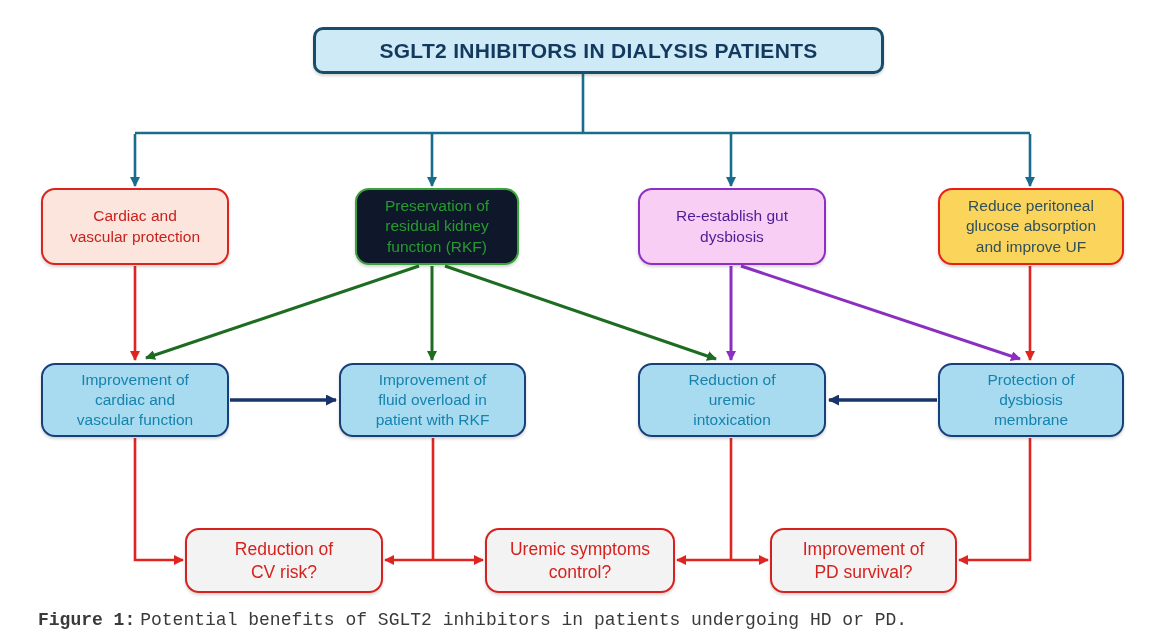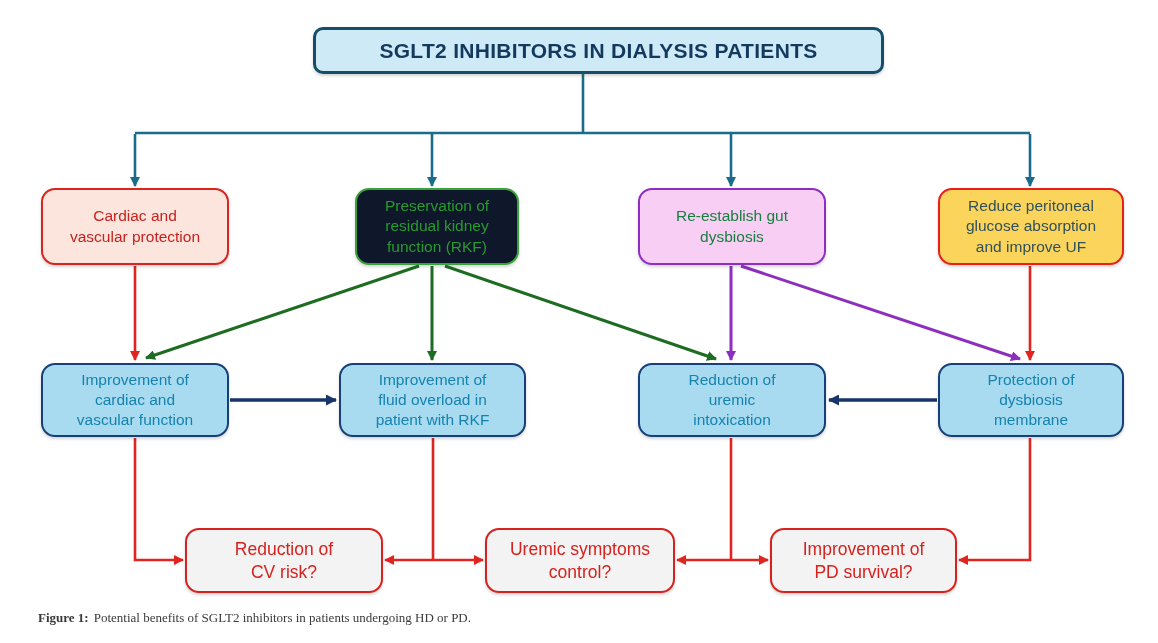--- a/index.html
+++ b/index.html
@@ -16,37 +16,37 @@
     box-shadow:0 2px 3px rgba(60,60,60,.22);
   }
   .title-box{
     left:313px;top:27px;width:571px;height:47px;
     background:#cfeaf7;border:3px solid #174d68;border-radius:10px;
     color:#133a5e;font-size:21px;font-weight:bold;letter-spacing:.3px;
   }
   
   .b-cardiac   {left:41px; top:188px;width:188px;height:77px;background:#fbe5dd;border:2.5px solid #d9251d;color:#c9211e;font-size:15.5px;}
   .b-rkf       {left:355px;top:188px;width:164px;height:77px;background:#0f172a;border:2.5px solid #3ba33b;color:#279b2f;font-size:15.5px;}
-  .b-gut       {left:638px;top:188px;width:188px;height:77px;background:#f8cef5;border:2.5px solid #8e2fc4;color:#15803d;font-size:15.5px;}
+  .b-gut       {left:638px;top:188px;width:188px;height:77px;background:#f8cef5;border:2.5px solid #8e2fc4;color:#4c1d95;font-size:15.5px;}
   .b-peritoneal{left:938px;top:188px;width:186px;height:77px;background:#fbd45c;border:2.5px solid #e8201a;color:#30505a;font-size:15.5px;}
   
   .m-box{background:#a9dbf0;border:2.5px solid #17407b;color:#1583ae;font-size:15.5px;top:363px;height:74px;}
   .m-cardiac  {left:41px; width:188px;}
   .m-fluid    {left:339px;width:187px;}
   .m-uremic   {left:638px;width:188px;}
   .m-membrane {left:938px;width:186px;}
   
   .o-box{background:#f3f3f3;border:2.5px solid #d6221e;color:#d6221e;font-size:17.5px;top:528px;height:65px;}
   .o-cv      {left:185px;width:198px;}
   .o-symptoms{left:485px;width:190px;}
   .o-survival{left:770px;width:187px;}
   .caption{
     position:absolute;left:38px;top:610px;
-    font-family:Liberation Serif, serif;
-    font-size:13px;color:#3a3a3a;
+    font-family:Liberation Mono, monospace;
+    font-size:18px;color:#3a3a3a;
   }
   .caption .cap-label{font-weight:bold;margin-right:5px;}
 </style>
 </head>
 <body>
 
 <div class="canvas">
 
   <svg class="arrows" width="1158" height="643" viewBox="0 0 1158 643">
     <defs>

